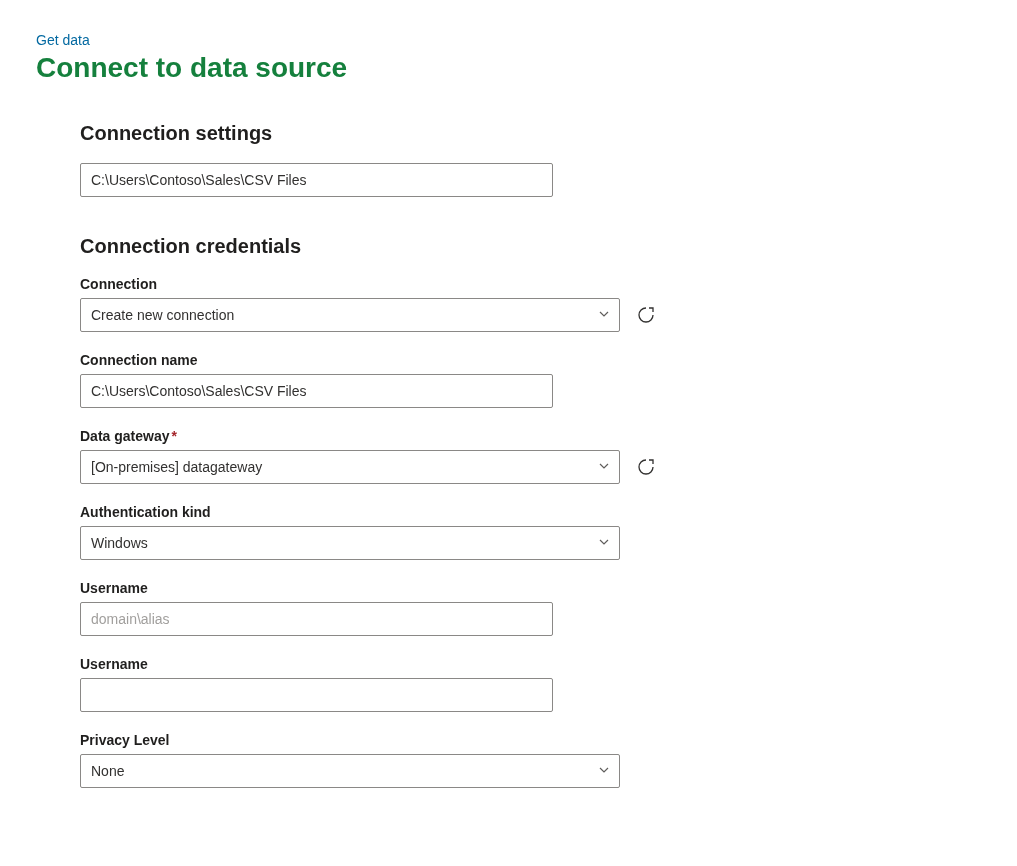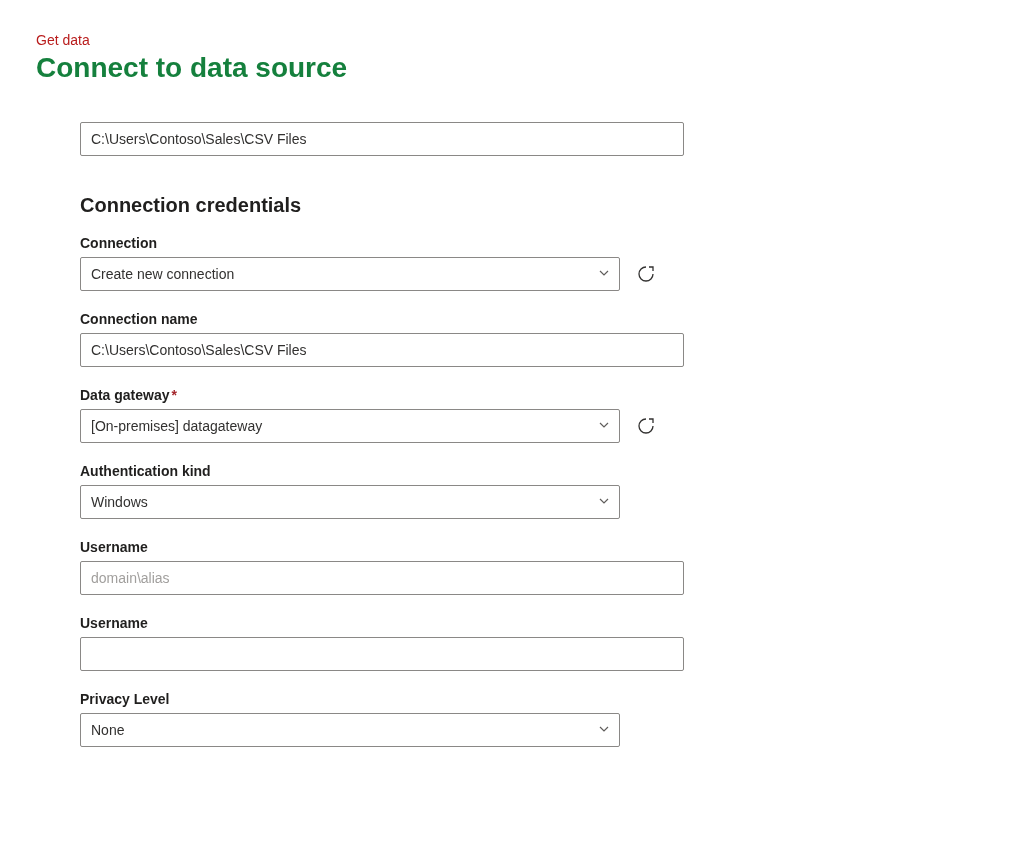--- a/index.html
+++ b/index.html
@@ -9,21 +9,21 @@
     }
     body {
       font-family: "Segoe UI", -apple-system, BlinkMacSystemFont, sans-serif;
       background: #ffffff;
       color: #323130;
       padding: 32px 36px;
       width: 1017px;
     }
     .breadcrumb {
       font-size: 14px;
-      color: #b91c1c;
+      color: #0369a1;
       margin-bottom: 4px;
     }
     .page-title {
       font-size: 28px;
       font-weight: 600;
       color: #15803d;
       margin-bottom: 38px;
     }
     .layout {
       display: flex;
@@ -94,21 +94,21 @@
     .required-star {
       color: #a4262c;
       margin-left: 2px;
     }
     .field-row {
       display: flex;
       align-items: center;
       gap: 14px;
     }
     .text-input {
-      width: 604px;
+      width: 473px;
       height: 34px;
       border: 1px solid #8a8886;
       border-radius: 2px;
       padding: 0 10px;
       font-size: 14px;
       font-family: inherit;
       color: #323130;
       background: #fff;
     }
     .text-input::placeholder {
@@ -153,20 +153,21 @@
 </head>
 <body>
 
 <div class="breadcrumb">Get data</div>
 <h1 class="page-title">Connect to data source</h1>
 
 <div class="layout">
 
 
   <div class="right-col">
+    <h2 class="section-title">Connection settings</h2>
 
     <div class="field-group">
       <input type="text" class="text-input" value="C:\Users\Contoso\Sales\CSV Files" style="">
     </div>
 
     <h2 class="section-title second">Connection credentials</h2>
 
     <div class="field-group">
       <label class="field-label">Connection</label>
       <div class="field-row">

